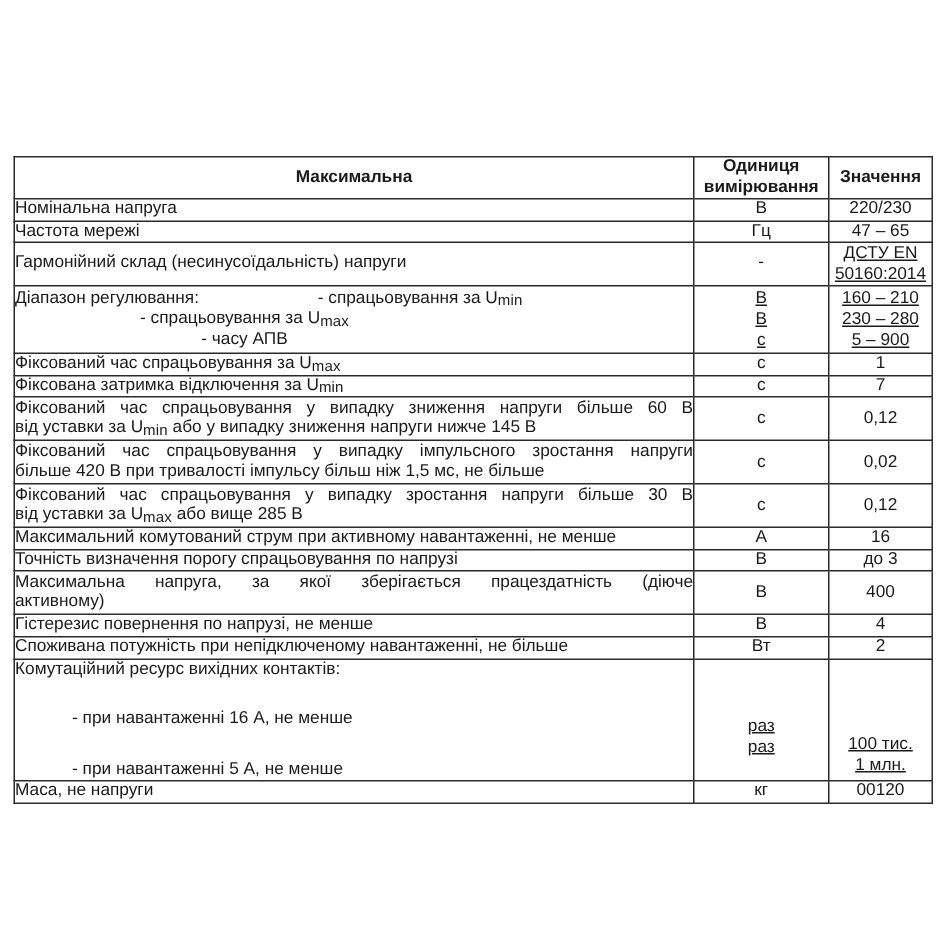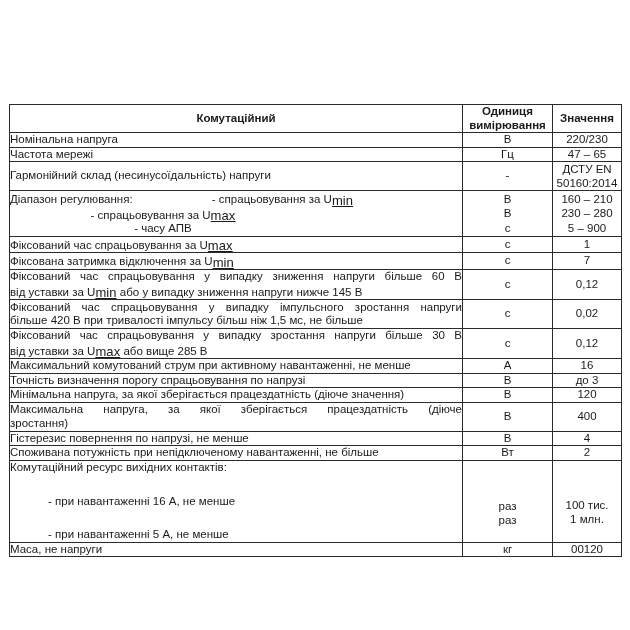--- a/index.html
+++ b/index.html
@@ -57,59 +57,58 @@
     text-align: left;
     padding: 1px 4px 2px 6px;
   }
   td.unit, td.value {
     text-align: center;
     padding: 1px 2px 2px 2px;
   }
 
   .rowline { display: block; }
   .sub {
-    font-size: 13px;
+    font-size: 10px;
     vertical-align: baseline;
     position: relative;
     top: 1.5px;
     letter-spacing: 0.1px;
-    text-decoration: underline;
   }
 
   
   .indent1 {
     display: block;
     padding-left: 38px;
     margin-top: 20px;
   }
   .indentA {
     display: block;
     text-align: center;
     padding-right: 146px;
   }
   .leadlabel { display: inline-block; }
 
   .multi-line-cell { padding-top: 2px; padding-bottom: 2px; }
-  .val-stack .rowline { line-height: 1.22; }
+  .val-stack .rowline { line-height: 1.22; text-decoration: underline; }
 
   .nowrap { white-space: nowrap; }
 </style>
 </head>
 <body>
 
 <div id="spec-wrap">
   <table class="spec">
     <colgroup>
       <col class="c-name">
         <col class="c-unit">
         <col class="c-value">
     </colgroup>
     <thead>
       <tr>
-        <th>Комутаційний</th>
+        <th>Максимальна</th>
         <th>
           <span class="rowline">Одиниця</span>
           <span class="rowline">вимірювання</span>
         </th>
         <th>Значення</th>
       </tr>
     </thead>
     <tbody>
 
       <tr>
@@ -198,30 +197,25 @@
         <td class="unit">А</td>
         <td class="value">16</td>
       </tr>
 
       <tr>
         <td class="name">Точність визначення порогу спрацьовування по напрузі</td>
         <td class="unit">В</td>
         <td class="value">до 3</td>
       </tr>
 
-      <tr>
-        <td class="name">Мінімальна напруга, за якої зберігається працездатність (діюче значення)</td>
-        <td class="unit">В</td>
-        <td class="value">120</td>
-      </tr>
 
       <tr style="height:29px">
         <td class="name multi-line-cell">
           <span class="rowline" style="text-align:justify;text-align-last:justify">Максимальна напруга, за якої зберігається працездатність (діюче</span>
-          <span class="rowline">зростання)</span>
+          <span class="rowline">активному)</span>
         </td>
         <td class="unit">В</td>
         <td class="value">400</td>
       </tr>
 
       <tr>
         <td class="name">Гістерезис повернення по напрузі, не менше</td>
         <td class="unit">В</td>
         <td class="value">4</td>
       </tr>
@@ -235,21 +229,21 @@
       <tr style="height:42px">
         <td class="name multi-line-cell">
           <span class="rowline">Комутаційний ресурс вихідних контактів:</span>
           <span class="indent1">- при навантаженні 16 А, не менше</span>
           <span class="indent1">- при навантаженні 5 А, не менше</span>
         </td>
         <td class="unit val-stack" style="vertical-align:bottom;padding-bottom:15px">
           <span class="rowline">раз</span>
           <span class="rowline">раз</span>
         </td>
-        <td class="value val-stack" style="vertical-align:bottom;padding-bottom:16px">
+        <td class="value val-stack" style="vertical-align:bottom;padding-bottom:3px">
           <span class="rowline">100 тис.</span>
           <span class="rowline">1 млн.</span>
         </td>
       </tr>
 
 
       <tr>
         <td class="name">Маса, не напруги</td>
         <td class="unit">кг</td>
         <td class="value">00120</td>

